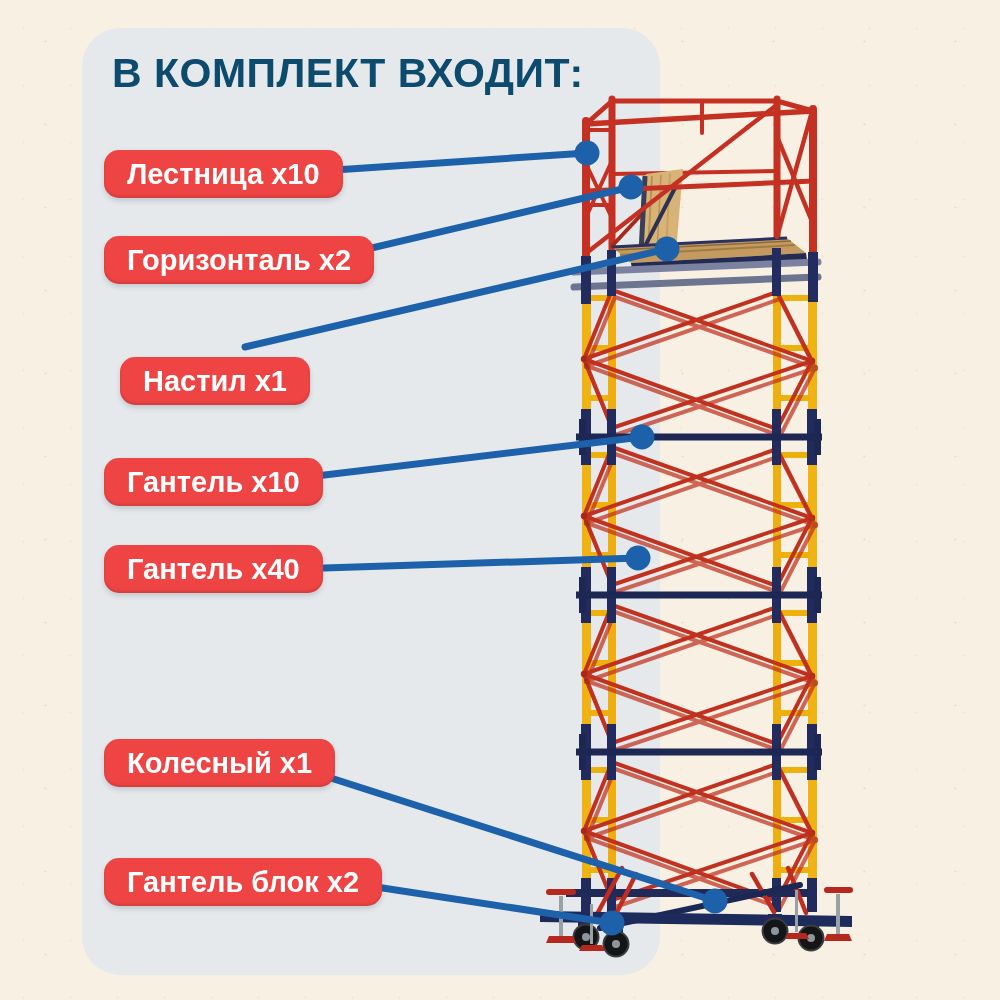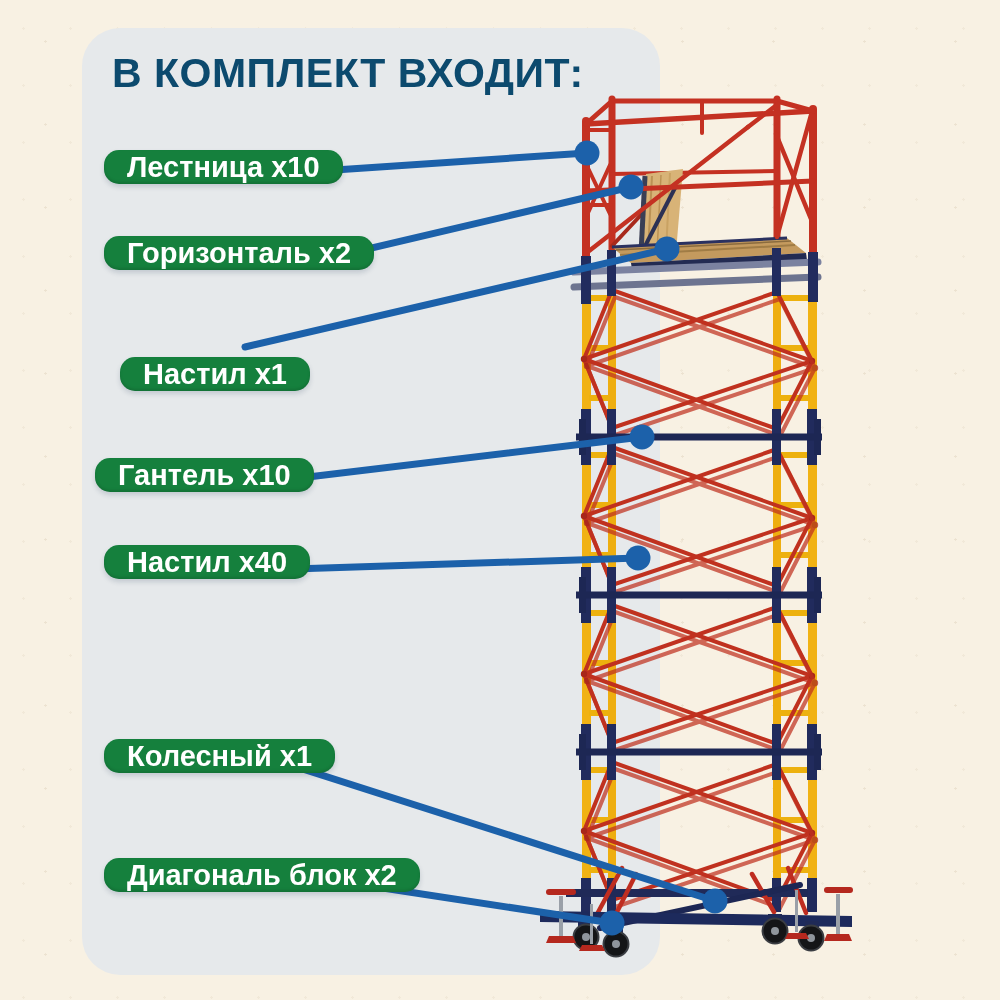--- a/index.html
+++ b/index.html
@@ -17,27 +17,27 @@
     position:absolute;left:82px;top:28px;width:578px;height:947px;
     background:#e6e9eb;border-radius:38px;
   }
   .title{
     position:absolute;left:112px;top:50px;margin:0;
     font-size:41px;font-weight:800;letter-spacing:.5px;
     color:#0c4a6e;white-space:nowrap;
   }
   .art{position:absolute;left:0;top:0;width:1000px;height:1000px;}
   .pill{
-    position:absolute;height:34px;display:inline-flex;align-items:center;
-    background:#15803d;color:#ffffff;border-radius:15px;
+    position:absolute;height:48px;display:inline-flex;align-items:center;
+    background:#ef4444;color:#ffffff;border-radius:15px;
     padding:0 23px;font-size:29px;font-weight:600;white-space:nowrap;
     box-shadow:0 3px 5px rgba(40,60,90,.18), inset 0 -2px 3px rgba(0,0,0,.12);
   }
   .p1{left:104px;top:150px;} .p2{left:104px;top:236px;}
-  .p3{left:120px;top:322px;margin-top:35px;} .p4{left:95px;top:458px;}
+  .p3{left:120px;top:322px;margin-top:35px;} .p4{left:104px;top:458px;}
   .p5{left:104px;top:545px;} .p6{left:104px;top:739px;}
   .p7{left:104px;top:858px;}
 </style>
 </head>
 <body>
 
 <div class="panel"></div>
 <h1 class="title">В КОМПЛЕКТ ВХОДИТ:</h1>
 
 <svg class="art" viewBox="0 0 1000 1000">
@@ -262,15 +262,15 @@
     <circle cx="638" cy="558" r="12.5"></circle>
     <circle cx="715" cy="901" r="12.5"></circle>
     <circle cx="612" cy="923" r="12.5"></circle>
   </g>
 </svg>
 
 <div class="pill p1">Лестница x10</div>
 <div class="pill p2">Горизонталь x2</div>
 <div class="pill p3">Настил x1</div>
 <div class="pill p4">Гантель x10</div>
-<div class="pill p5">Настил x40</div>
+<div class="pill p5">Гантель x40</div>
 <div class="pill p6">Колесный x1</div>
-<div class="pill p7">Диагональ блок x2</div>
+<div class="pill p7">Гантель блок x2</div>
 
 </body></html>

